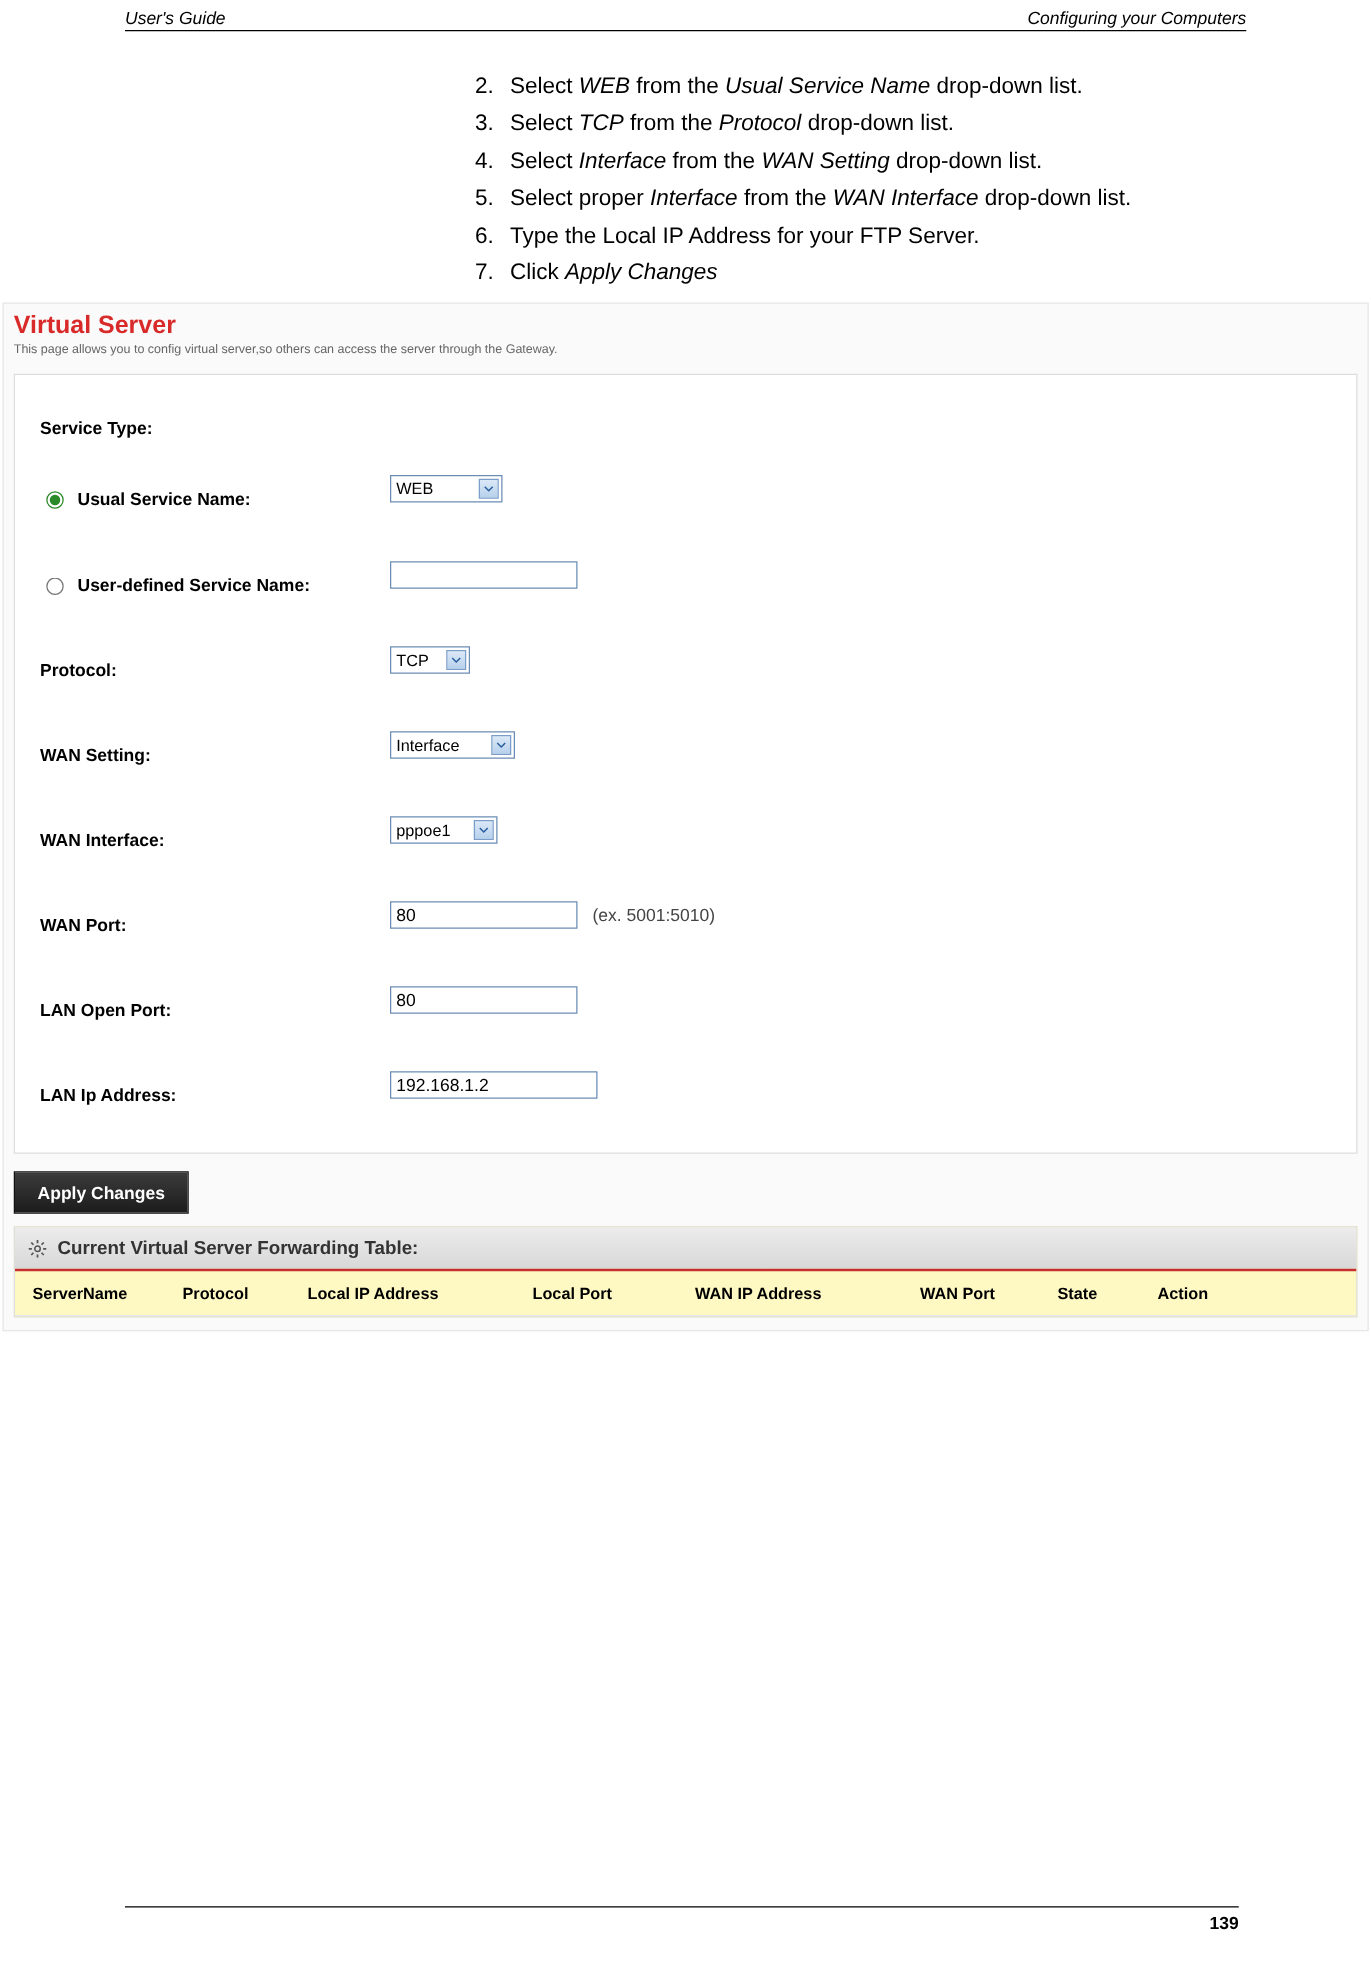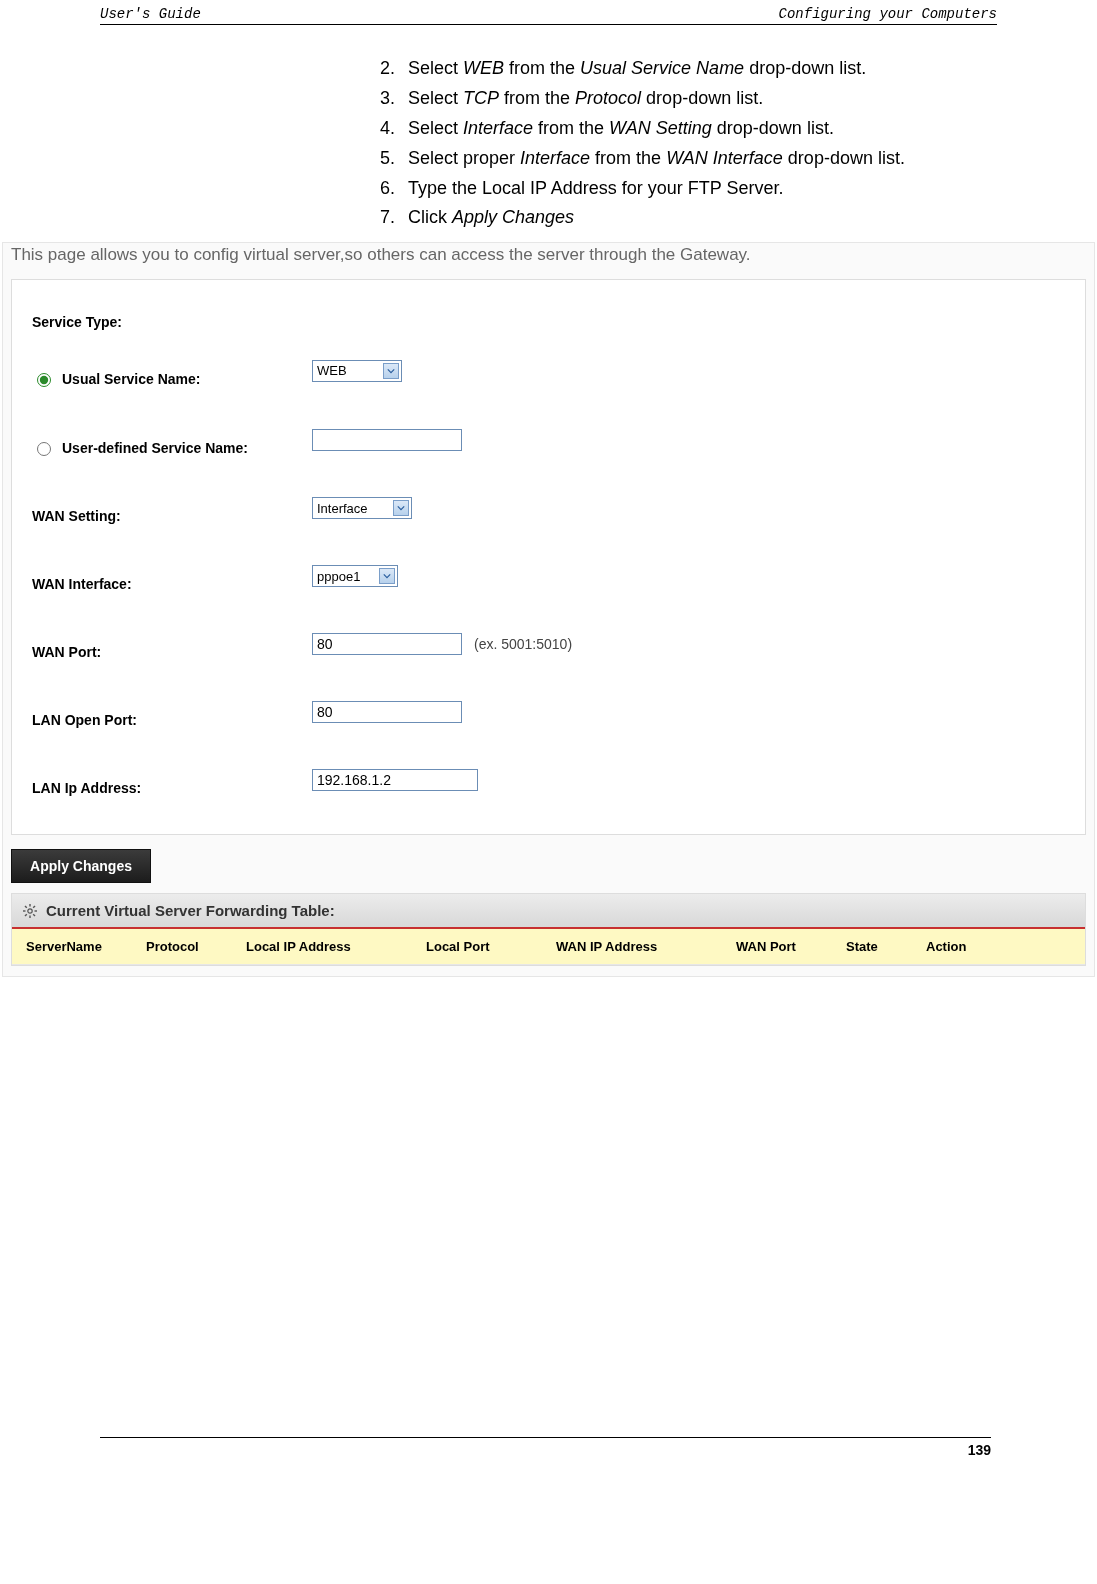--- a/index.html
+++ b/index.html
@@ -13,21 +13,20 @@
   .page-header {
     display: flex;
     justify-content: space-between;
     padding: 6px 100px 2px 100px;
     font-style: italic;
     font-size: 14px;
     border-bottom: 1.5px solid #000;
     margin: 0 100px;
     padding-left: 0;
     padding-right: 0;
-    font-family: Liberation Mono, monospace;
   }
   .instructions {
     margin: 30px 100px 10px 360px;
     font-size: 18px;
     line-height: 1.55;
   }
   .instructions li { margin-bottom: 2px; padding-left: 8px; }
   .instructions li::marker { font-weight: normal; }
   .it { font-style: italic; }
   .vserver {
@@ -37,21 +36,21 @@
     padding-bottom: 10px;
   }
   .vs-heading {
     color: #d92a2a;
     font-size: 20px;
     font-weight: bold;
     padding: 6px 8px 0 8px;
   }
   .vs-desc {
     color: #666;
-    font-size: 17px;
+    font-size: 10px;
     padding: 2px 8px 8px 8px;
   }
   .form-box {
     background: #fff;
     border: 1px solid #ddd;
     margin: 6px 8px 0 8px;
     padding: 10px 0 20px 0;
   }
   .form-row {
     display: flex;
@@ -165,20 +164,21 @@
 <ol class="instructions" start="2" id="instr">
     <li>Select <span class="it">WEB</span> from the <span class="it">Usual Service Name</span> drop-down list.</li>
     <li>Select <span class="it">TCP</span> from the <span class="it">Protocol</span> drop-down list.</li>
     <li>Select <span class="it">Interface</span> from the <span class="it">WAN Setting</span> drop-down list.</li>
     <li>Select proper <span class="it">Interface</span> from the <span class="it">WAN Interface</span> drop-down list.</li>
     <li>Type the Local IP Address for your FTP Server.</li>
     <li>Click <span class="it">Apply Changes</span></li>
   </ol>
 
 <div class="vserver">
+  <div class="vs-heading">Virtual Server</div>
   <div class="vs-desc">This page allows you to config virtual server,so others can access the server through the Gateway.</div>
 
   <div class="form-box">
     <div class="form-row" style="padding-top:8px;padding-bottom:6px;">
       <div class="label-col">Service Type:</div>
     </div>
 
     <div class="form-row">
       <div class="label-col">
         <input type="radio" checked="" style="">
@@ -199,20 +199,33 @@
     <div class="form-row">
       <div class="label-col">
         <input type="radio" style="">
         <span>User-defined Service Name:</span>
       </div>
       <div class="field-col">
         <input class="text-input" style="width: 150px;" value="">
       </div>
     </div>
 
+    <div class="form-row">
+      <div class="label-col">Protocol:</div>
+      <div class="field-col">
+        <div class="select-wrap" style="width:64px">
+          <span style="flex:1">TCP</span>
+          <span class="select-btn">
+              <svg viewBox="0 0 10 10">
+                <path d="M1 3 L5 7 L9 3" fill="none" stroke="#2a5e9e" stroke-width="1.5"></path>
+              </svg>
+            </span>
+        </div>
+      </div>
+    </div>
 
     <div class="form-row">
       <div class="label-col">WAN Setting:</div>
       <div class="field-col">
         <div class="select-wrap" style="width:100px">
           <span style="flex:1">Interface</span>
           <span class="select-btn">
               <svg viewBox="0 0 10 10">
                 <path d="M1 3 L5 7 L9 3" fill="none" stroke="#2a5e9e" stroke-width="1.5"></path>
               </svg>

